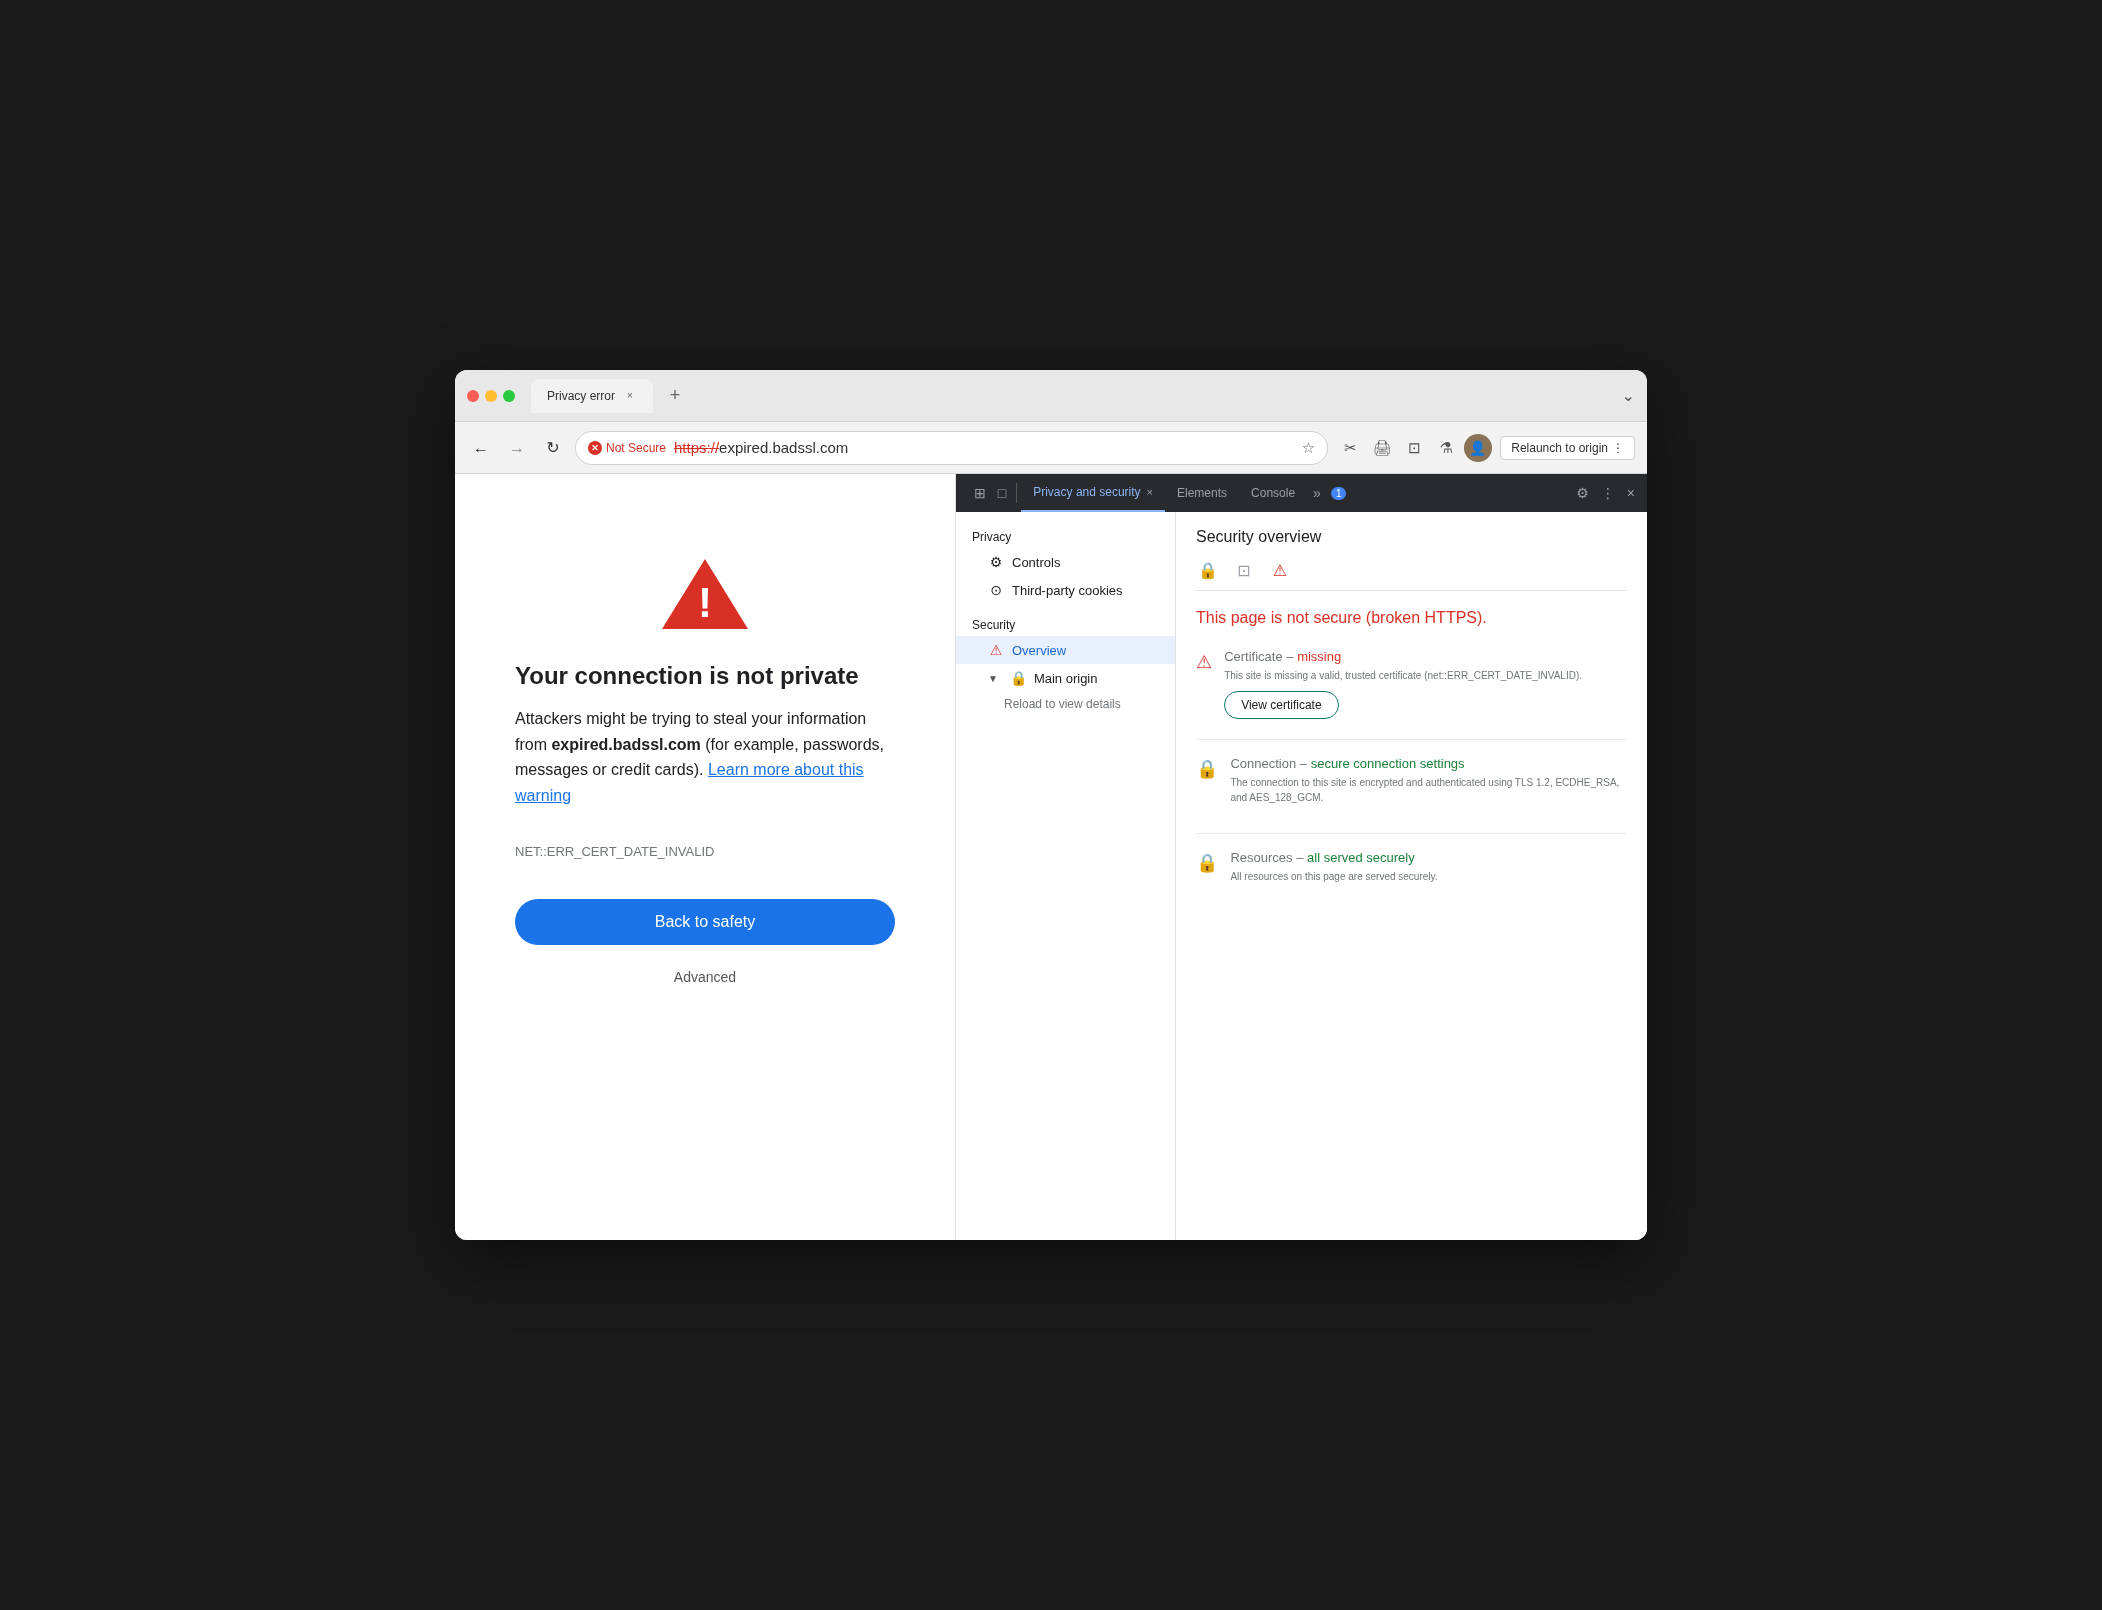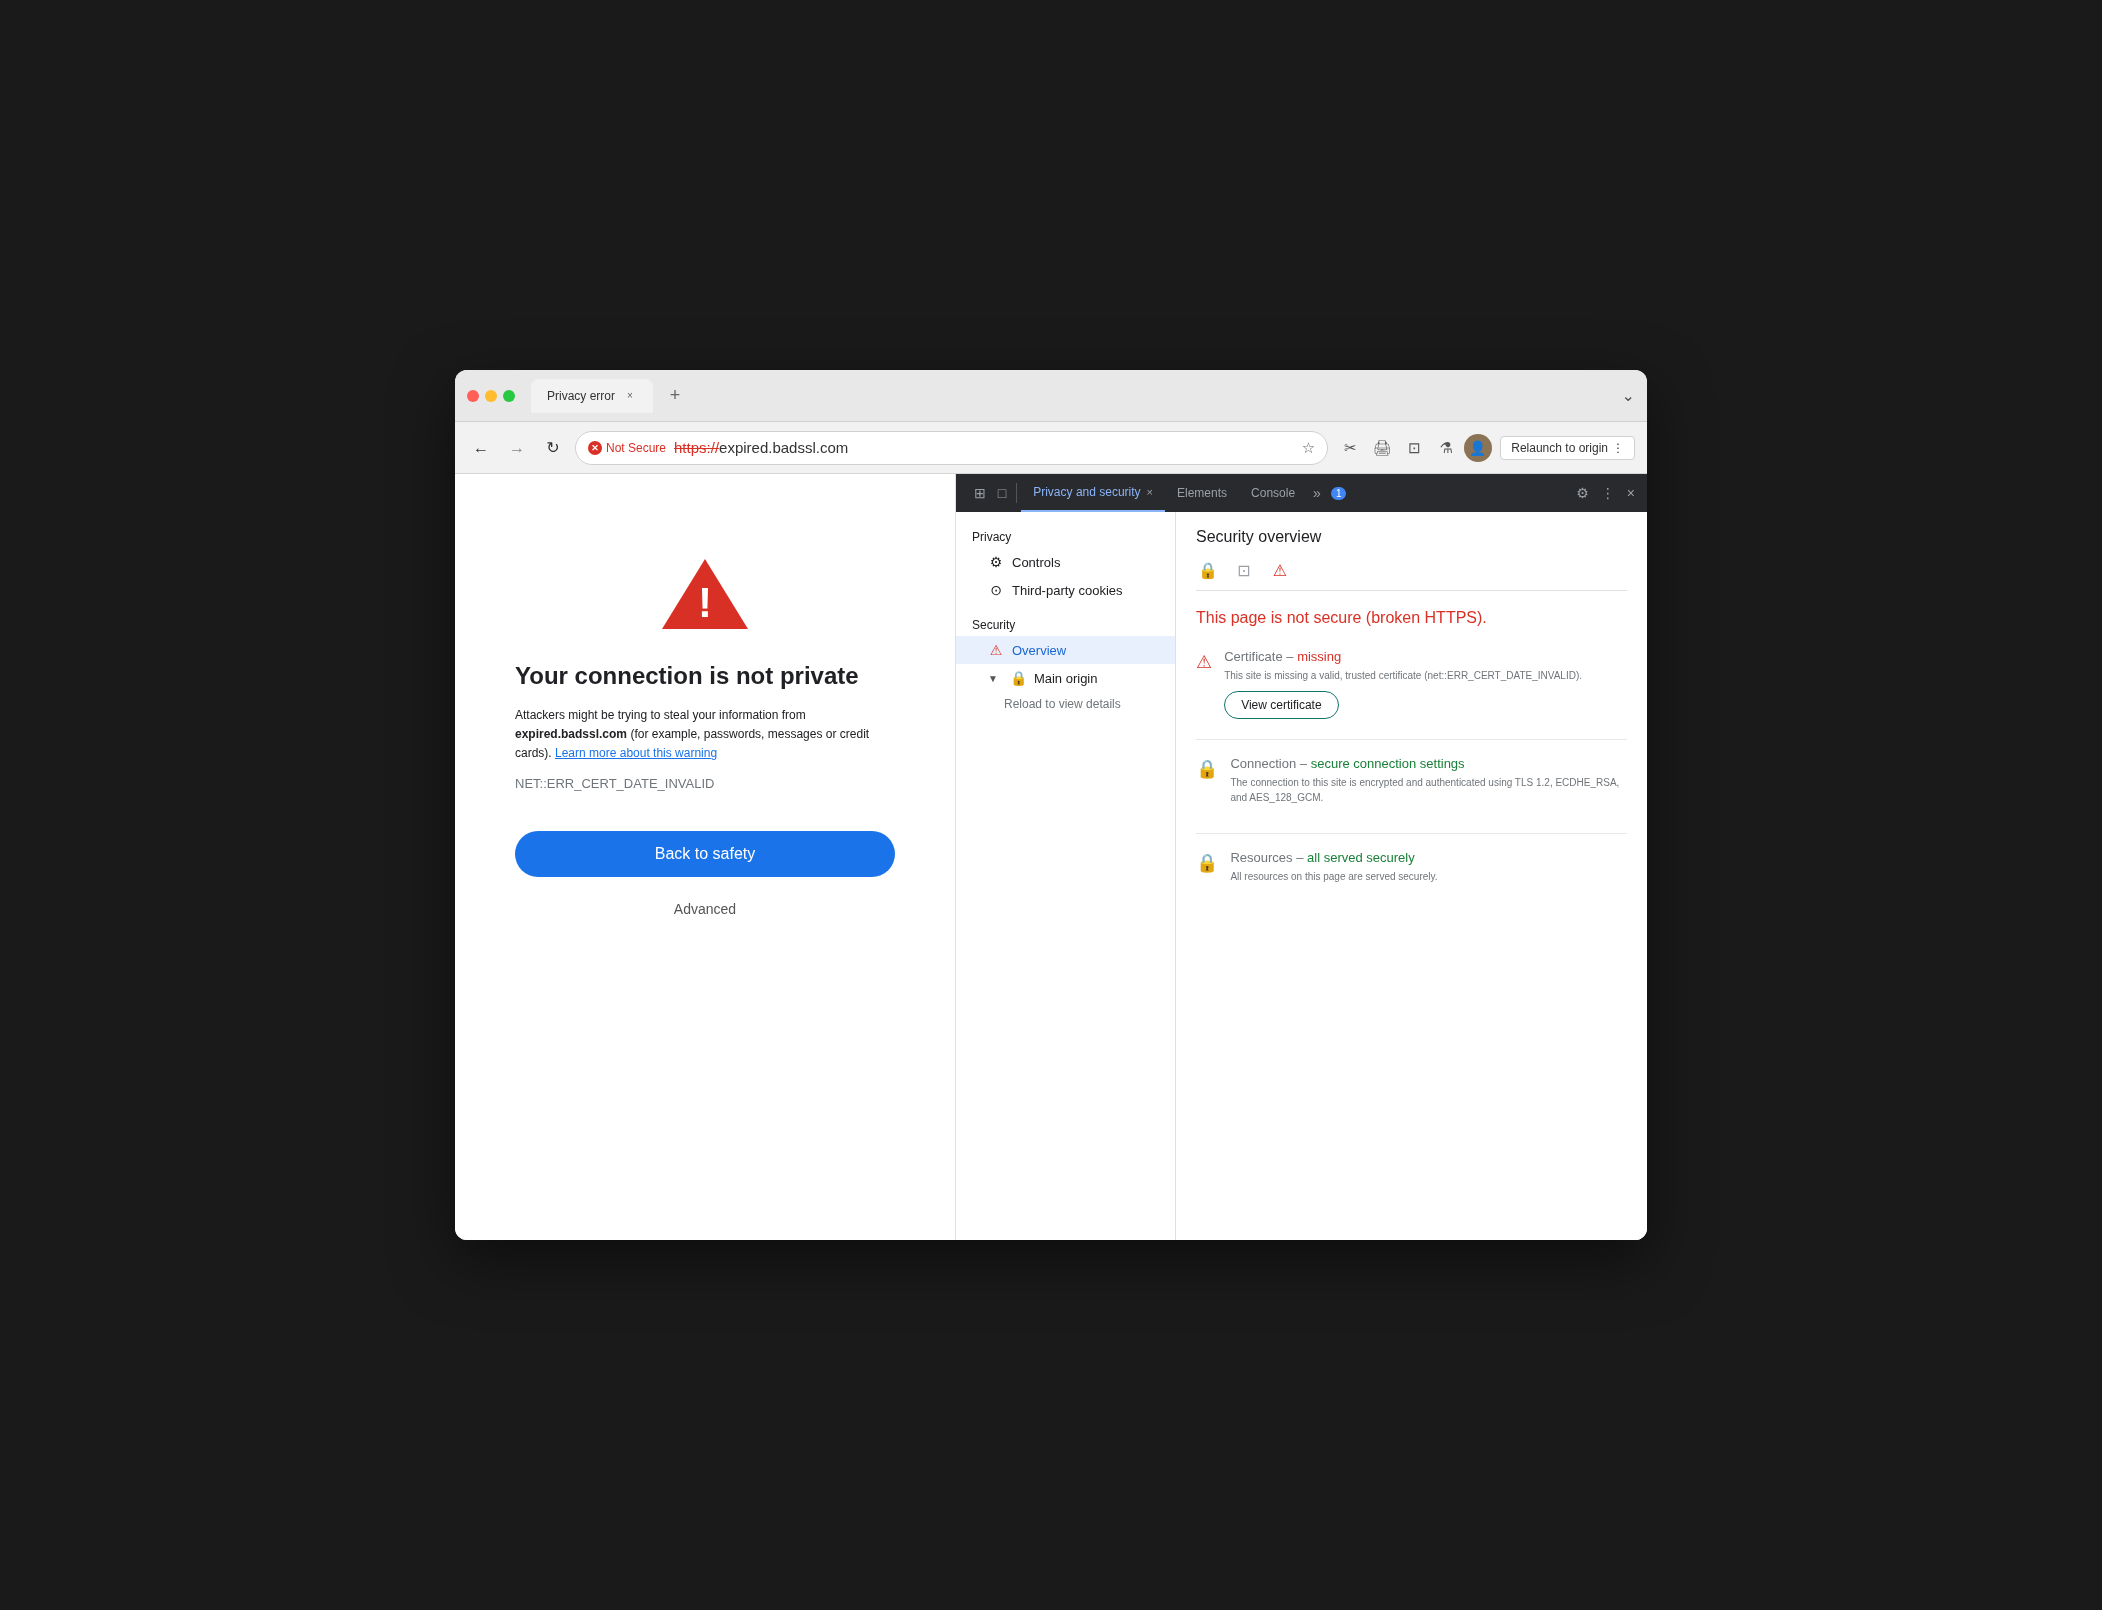--- a/index.html
+++ b/index.html
@@ -226,24 +226,24 @@
     .error-title {
       font-size: 24px;
       font-weight: 700;
       color: #202124;
       margin-bottom: 16px;
       text-align: left;
       width: 100%;
     }
 
     .error-desc {
-      font-size: 12px;
+      font-size: 16px;
       color: #202124;
       line-height: 1.6;
-      margin-bottom: 4px;
+      margin-bottom: 28px;
       width: 100%;
     }
 
     .error-desc strong {
       font-weight: 600;
     }
 
     .error-desc a {
       color: #1a73e8;
       text-decoration: underline;

